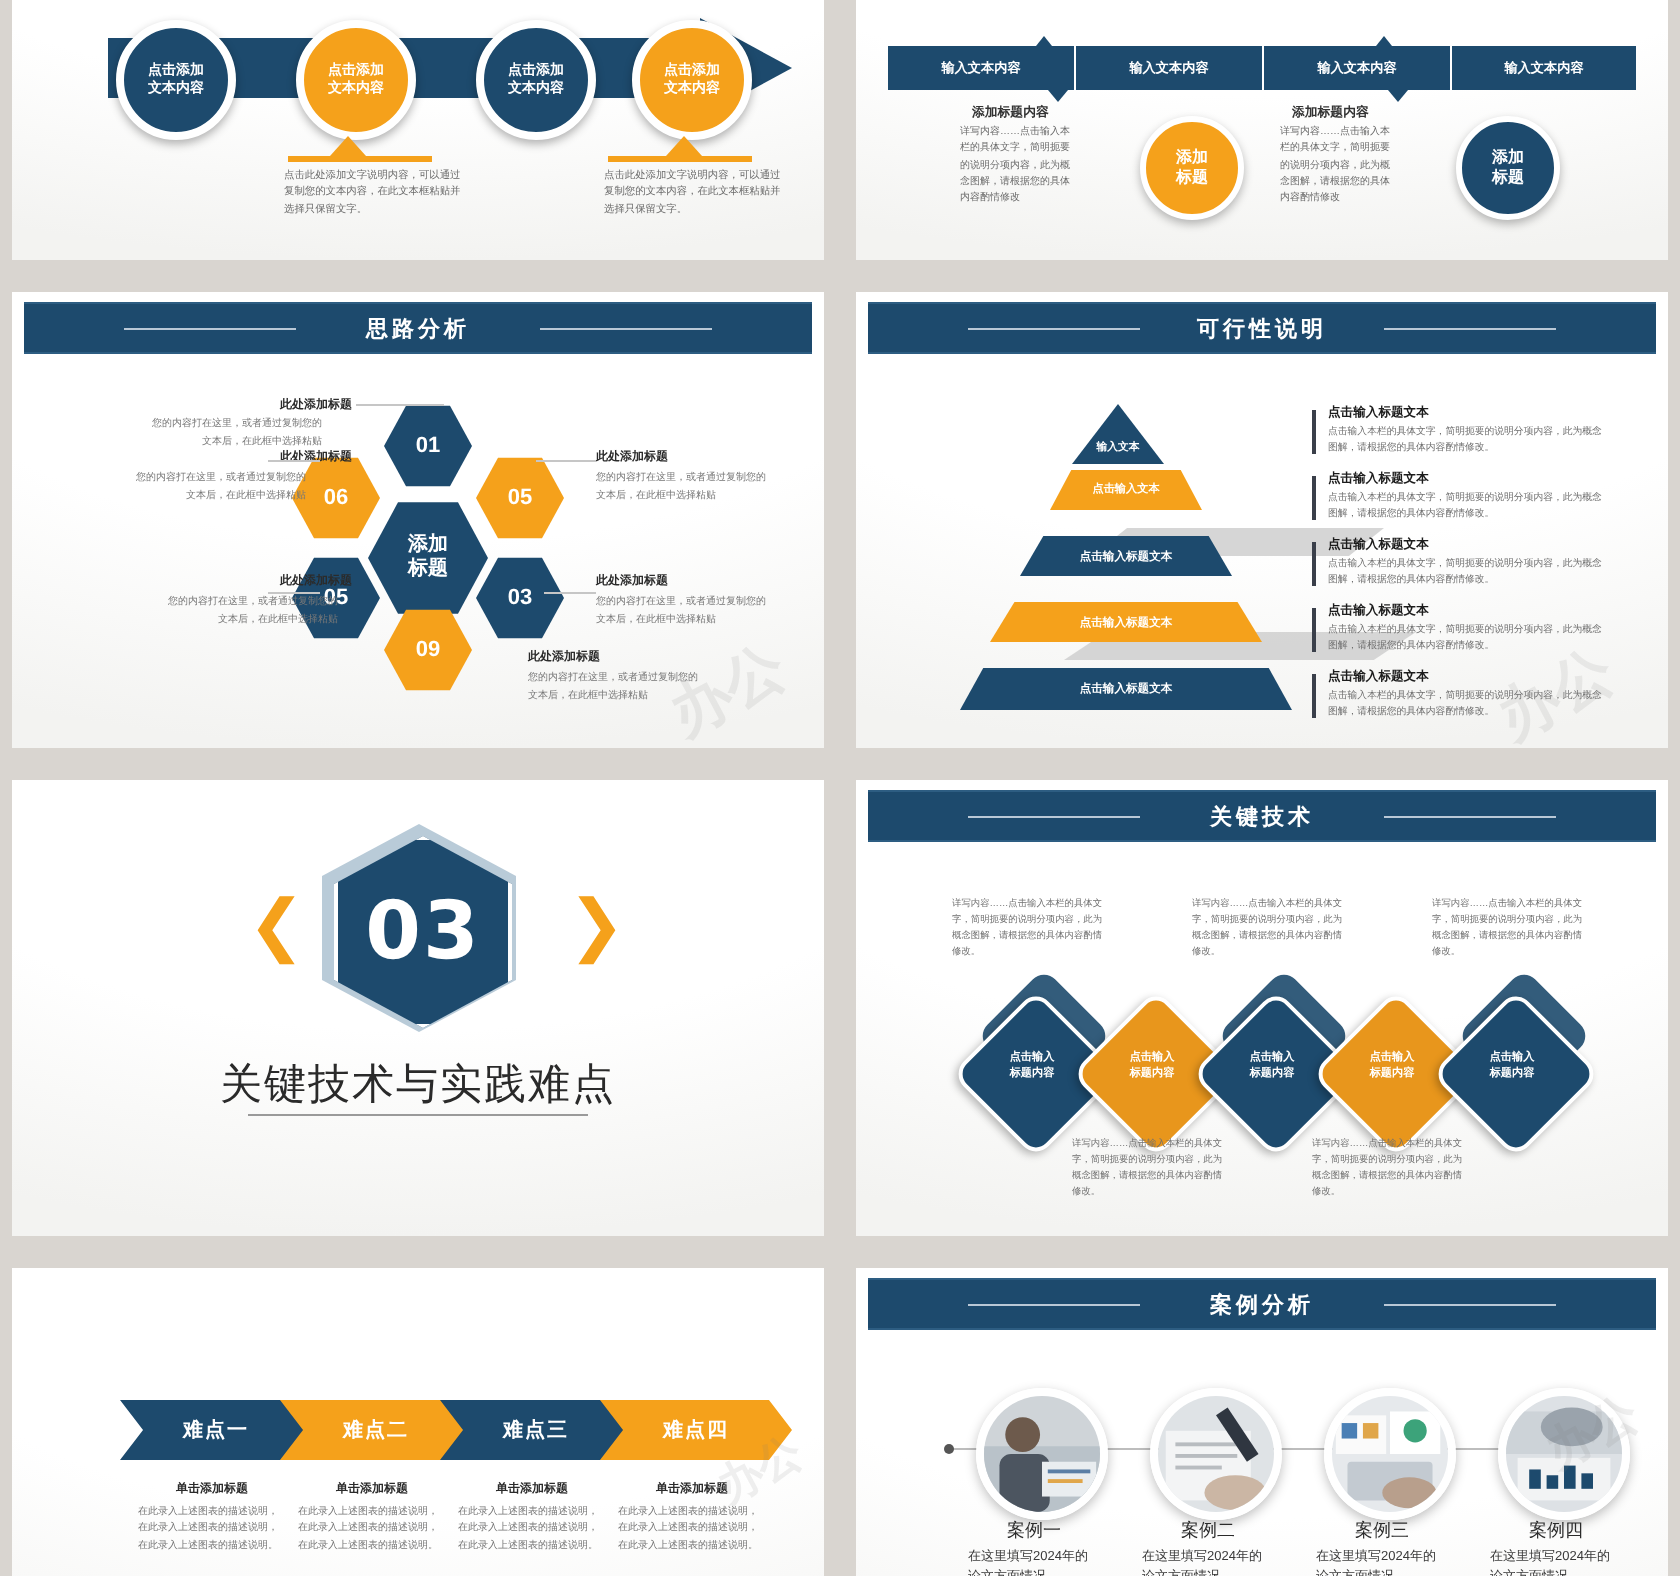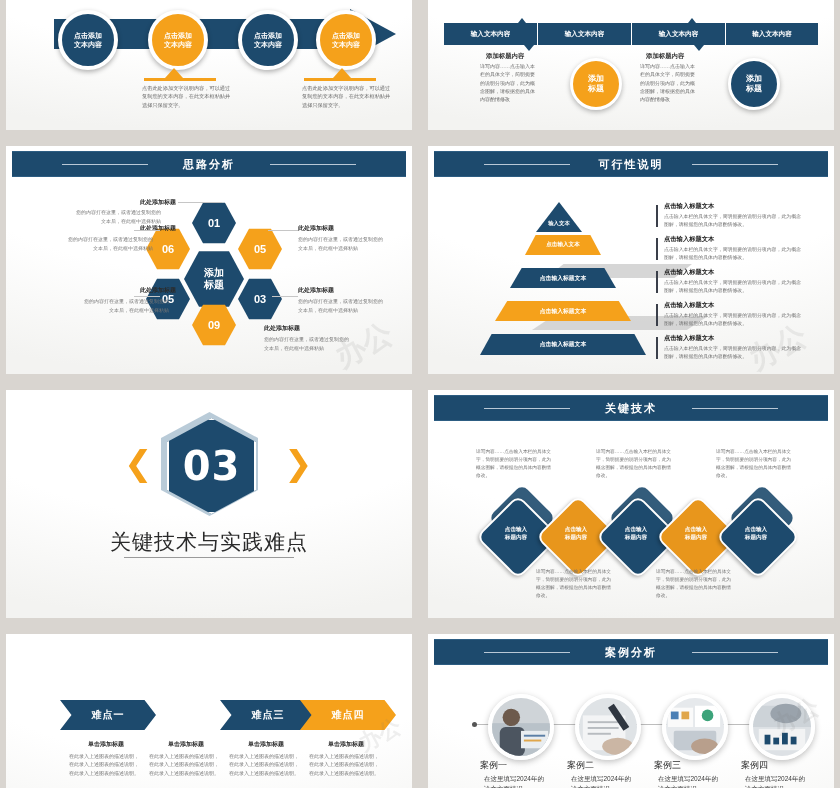--- a/index.html
+++ b/index.html
@@ -139,21 +139,21 @@
     font-weight:bold;color:#2b2b2b;}
   .abody{position:absolute;top:118px;width:74px;font-size:5px;line-height:1.65;color:#757575;}
 
   
   #s8{left:428px;top:634px;width:406px;height:228px;}
   .caseline{position:absolute;left:46px;right:46px;top:90px;height:1px;background:#bdbdbd;}
   .casedot{position:absolute;top:87.5px;width:5px;height:5px;border-radius:50%;background:#555;}
   .photo{position:absolute;width:58px;height:58px;border-radius:50%;
     border:4px solid #fff;box-shadow:0 2px 6px rgba(0,0,0,.25);overflow:hidden;}
   .photo .ph{width:100%;height:100%;}
-  .casehead{position:absolute;top:125px;width:74px;text-align:left;font-size:9px;
+  .casehead{position:absolute;top:125px;width:74px;text-align:center;font-size:9px;
     color:#2b2b2b;font-family:Liberation Serif, serif;}
   .casebody{position:absolute;top:140px;width:66px;font-size:6.5px;line-height:1.5;color:#3a3a3a;}
 
   .wm{position:absolute;color:rgba(120,120,120,.12);font-size:30px;font-weight:bold;
       transform:rotate(-28deg);pointer-events:none;}
 </style>
 </head>
 <body>
 
 <div class="board">
@@ -395,20 +395,21 @@
 标题内容</div>
 
     <div class="diabody" style="left:108px;top:178px">详写内容……点击输入本栏的具体文字，简明扼要的说明分项内容，此为概念图解，请根据您的具体内容酌情修改。</div>
     <div class="diabody" style="left:228px;top:178px">详写内容……点击输入本栏的具体文字，简明扼要的说明分项内容，此为概念图解，请根据您的具体内容酌情修改。</div>
   </div>
 
   <div class="slide" id="s7">
     <div class="slide-inner"></div>
 
     <div class="abar blue" style="left:54px;width:96px">难点一</div>
+    <div class="abar orange" style="left:134px;width:96px">难点二</div>
     <div class="abar blue" style="left:214px;width:96px">难点三</div>
     <div class="abar orange" style="left:294px;width:96px">难点四</div>
 
     <div class="ahead" style="left:60px">单击添加标题</div>
     <div class="abody" style="left:63px">在此录入上述图表的描述说明，在此录入上述图表的描述说明，在此录入上述图表的描述说明。</div>
     <div class="ahead" style="left:140px">单击添加标题</div>
     <div class="abody" style="left:143px">在此录入上述图表的描述说明，在此录入上述图表的描述说明，在此录入上述图表的描述说明。</div>
     <div class="ahead" style="left:220px">单击添加标题</div>
     <div class="abody" style="left:223px">在此录入上述图表的描述说明，在此录入上述图表的描述说明，在此录入上述图表的描述说明。</div>
     <div class="ahead" style="left:300px">单击添加标题</div>

